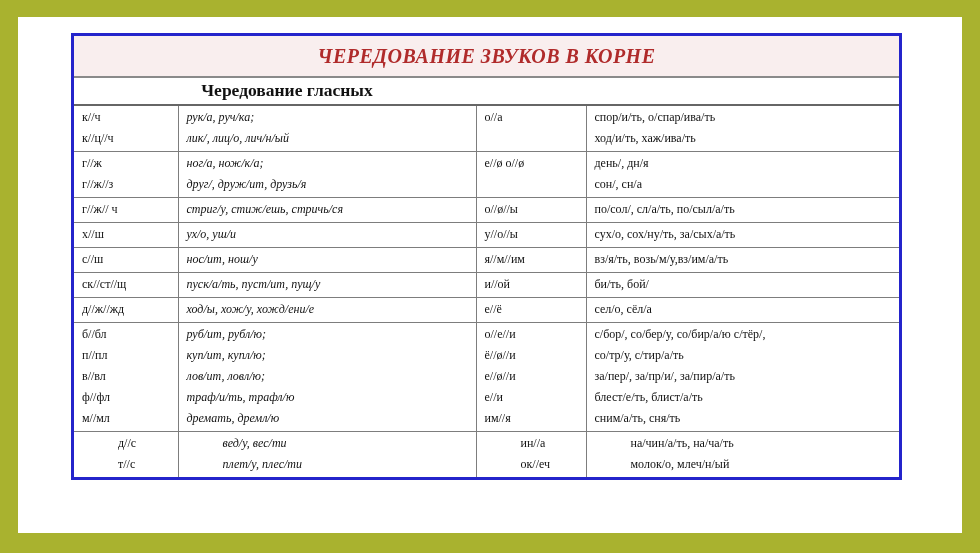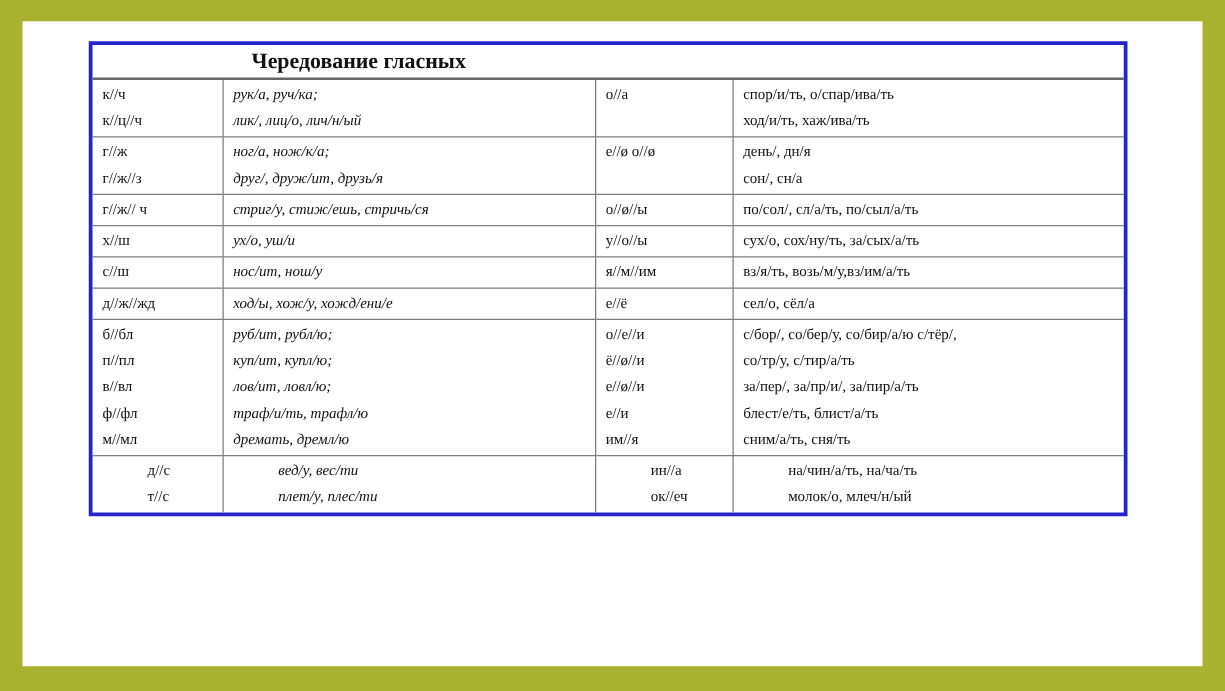--- a/index.html
+++ b/index.html
@@ -63,20 +63,21 @@
   col.c2 { width: 298px; }
   col.c3 { width: 110px; }
   col.c4 { width: 313px; }
 </style>
 </head>
 <body>
 
 <div class="white-mat"></div>
 
 <div class="table-wrap">
+  <div class="title-bar">ЧЕРЕДОВАНИЕ ЗВУКОВ В КОРНЕ</div>
   <div class="header-row">
     <div class="header-cell vowel">Чередование гласных</div>
   </div>
   <table class="alt">
     <colgroup>
       <col class="c1">
         <col class="c2">
         <col class="c3">
         <col class="c4">
     </colgroup>
@@ -156,20 +157,34 @@
           </td>
     <td class="v-pat">
             <div class="line">я//м//им</div>
           </td>
     <td class="v-ex">
             <div class="line">вз/я/ть, возь/м/у,вз/им/а/ть</div>
           </td>
   </tr>
 
 
+  <tr>
+    <td class="c-pat">
+            <div class="line">ск//ст//щ</div>
+          </td>
+    <td class="c-ex">
+            <div class="line">пуск/а/ть, пуст/ит, пущ/у</div>
+          </td>
+    <td class="v-pat">
+            <div class="line">и//ой</div>
+          </td>
+    <td class="v-ex">
+            <div class="line">би/ть, бой/</div>
+          </td>
+  </tr>
 
 
   <tr>
     <td class="c-pat">
             <div class="line">д//ж//жд</div>
           </td>
     <td class="c-ex">
             <div class="line">ход/ы, хож/у, хожд/ени/е</div>
           </td>
     <td class="v-pat">

